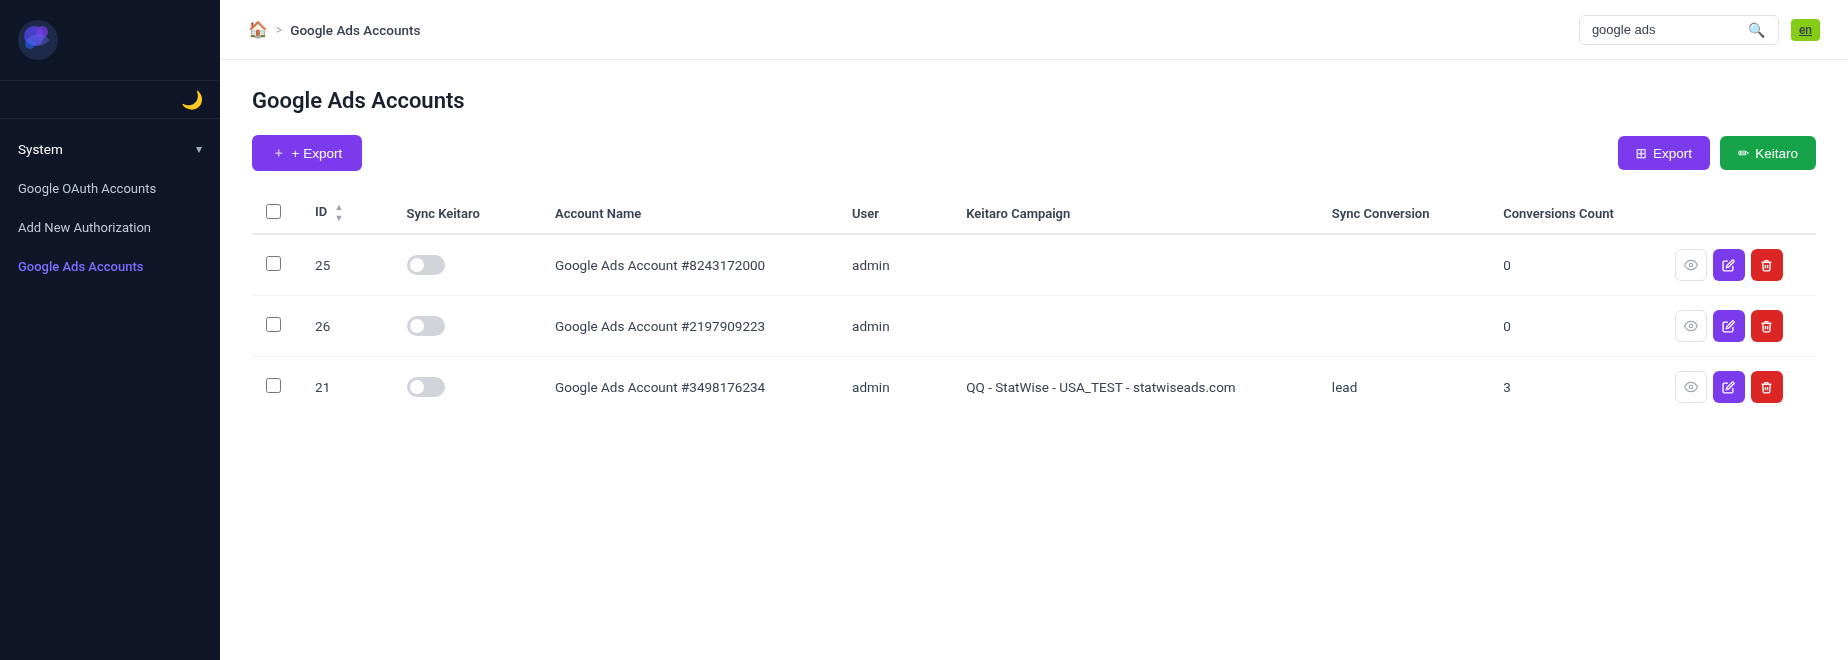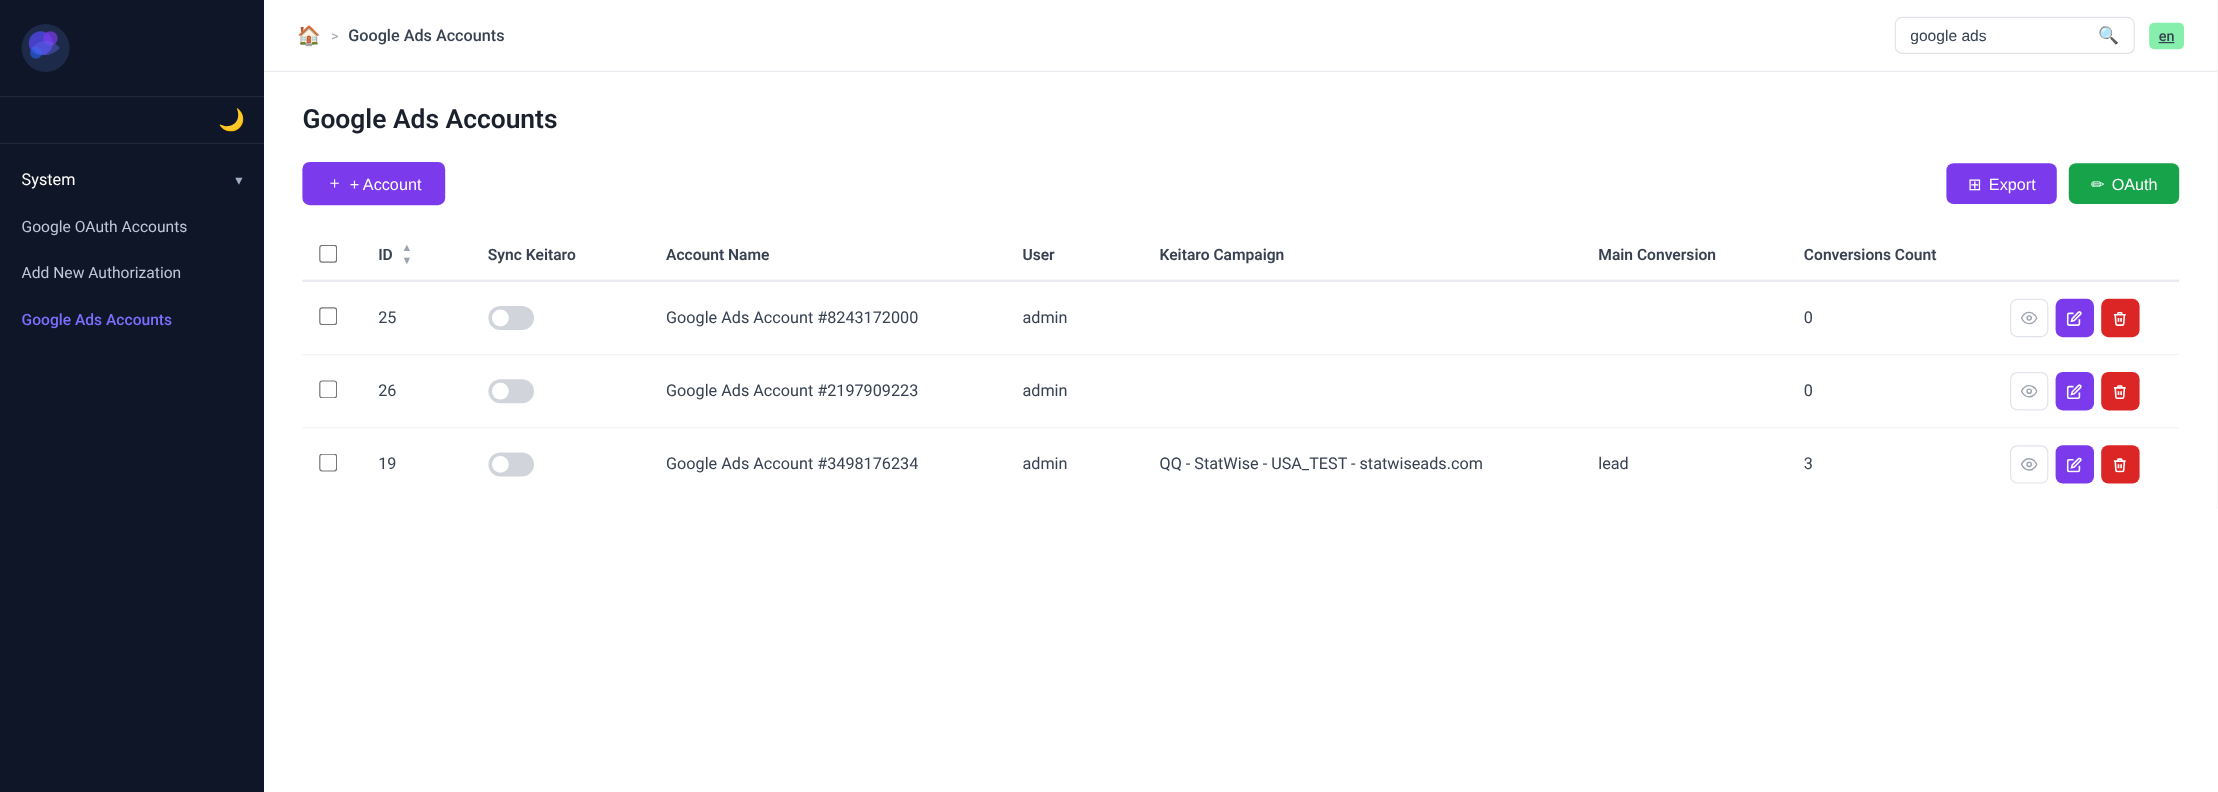--- a/index.html
+++ b/index.html
@@ -100,21 +100,21 @@
     .search-box input {
       border: none;
       outline: none;
       font-size: 13px;
       color: #374151;
       width: 100%;
       background: transparent;
     }
     .search-icon-btn { color: #9ca3af; cursor: pointer; font-size: 14px; }
     .lang-badge {
-      background: #86efac;
+      background: #84cc16;
       border-radius: 4px;
       padding: 4px 8px;
       font-size: 12px;
       color: #374151;
       font-weight: 500;
       text-decoration: underline;
     }
 
     
     .page-content {
@@ -339,30 +339,30 @@
       <span class="lang-badge">en</span>
     </div>
   </div>
 
   <div class="page-content">
     <h1 class="page-title">Google Ads Accounts</h1>
 
     <div class="toolbar">
       <button class="btn-create">
         <span>＋</span>
-        <span>+ Account</span>
+        <span>+ Export</span>
       </button>
       <div class="toolbar-right">
         <button class="btn-export">
           <span>⊞</span>
           <span>Export</span>
         </button>
         <button class="btn-import">
           <span>✏</span>
-          <span>OAuth</span>
+          <span>Keitaro</span>
         </button>
       </div>
     </div>
 
     <table class="data-table">
       <thead>
         <tr>
           <th class="col-checkbox">
             <input type="checkbox" style="">
           </th>
@@ -379,21 +379,21 @@
           <th class="col-name">
             <span>Account Name</span>
           </th>
           <th class="col-user">
             <span>User</span>
           </th>
           <th class="col-campaign">
             <span>Keitaro Campaign</span>
           </th>
           <th class="col-conversion">
-            <span>Main Conversion</span>
+            <span>Sync Conversion</span>
           </th>
           <th class="col-count">
             <span>Conversions Count</span>
           </th>
           <th class="col-actions"></th>
         </tr>
       </thead>
       <tbody id="table-body">
       <tr>
     <td class="col-checkbox">
@@ -468,21 +468,21 @@
                     <path d="M9 6V4a1 1 0 0 1 1-1h4a1 1 0 0 1 1 1v2"></path>
                   </svg>
         </button>
       </div>
     </td>
   </tr>
           <tr>
     <td class="col-checkbox">
       <input type="checkbox" style="">
     </td>
-    <td class="col-id">19</td>
+    <td class="col-id">21</td>
     <td class="col-sync">
       <div class="toggle"></div>
     </td>
     <td class="col-name">Google Ads Account #3498176234</td>
     <td class="col-user">admin</td>
     <td class="col-campaign">QQ - StatWise - USA_TEST - statwiseads.com</td>
     <td class="col-conversion">lead</td>
     <td class="col-count">3</td>
     <td class="col-actions">
       <div class="action-btns">

